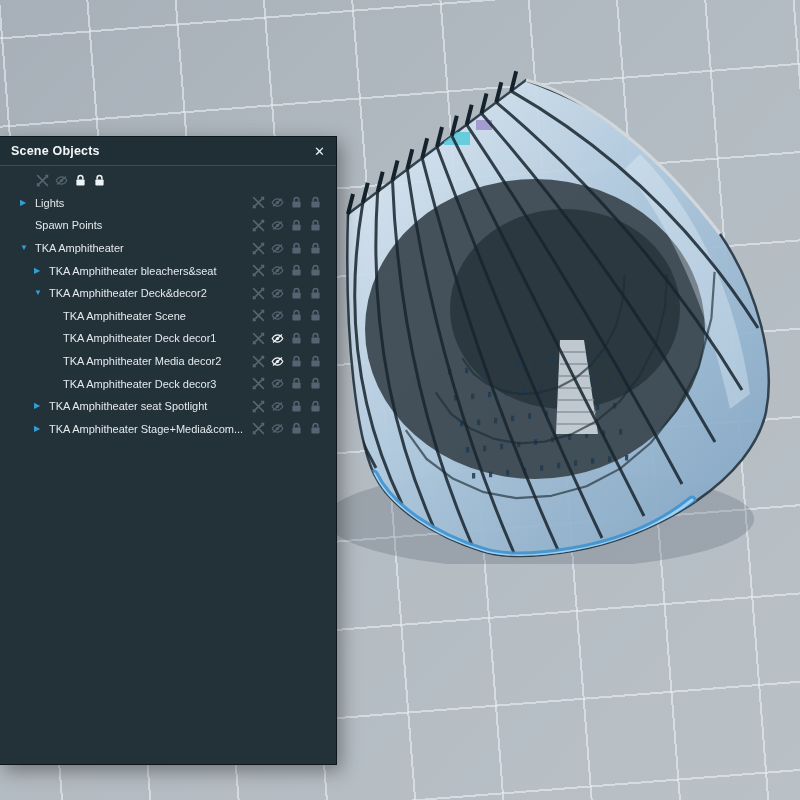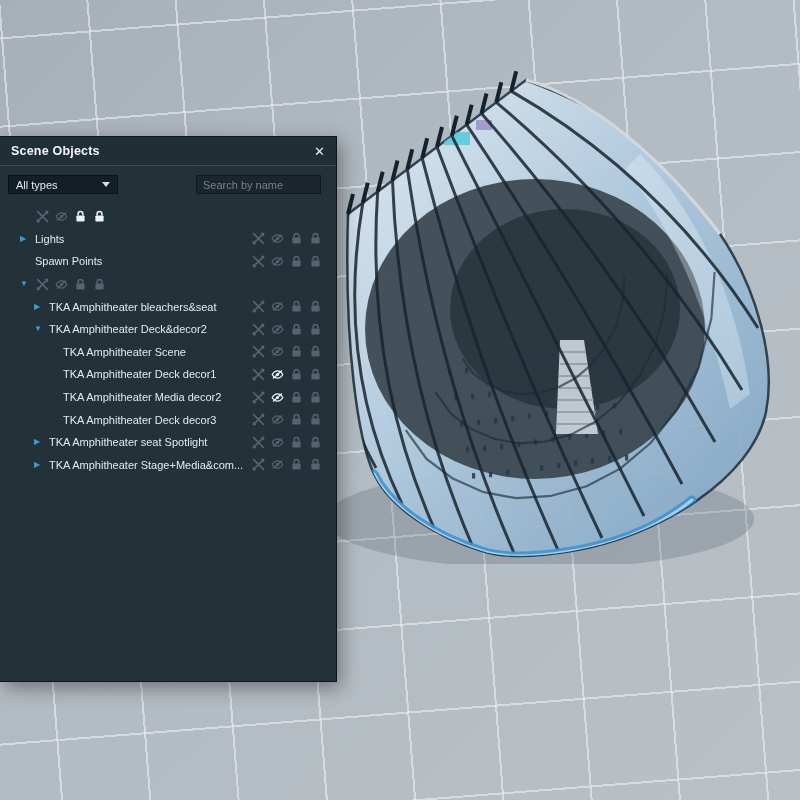--- a/index.html
+++ b/index.html
@@ -11,21 +11,21 @@
   
   .viewport{position:absolute;inset:0;overflow:hidden;
     background:linear-gradient(135deg,#a7b0b8 0%,#b3bbc2 45%,#b9c1c7 100%);}
   .gridlayer{position:absolute;left:-18%;top:-18%;width:140%;height:140%;
     background-image:
       repeating-linear-gradient(90deg, rgba(233,238,242,.62) 0 2px, transparent 2px 88px),
       repeating-linear-gradient(0deg,  rgba(233,238,242,.62) 0 2px, transparent 2px 88px);
     transform:rotate(-4.5deg);}
   #model{position:absolute;left:330px;top:64px;width:448px;height:500px;}
   
-  .panel{position:absolute;left:0;top:136px;width:337px;height:546px;
+  .panel{position:absolute;left:0;top:136px;width:337px;height:629px;
     background:#233139;color:#dde4e9;border:1px solid #0d161c;border-left:none;
     box-shadow:4px 6px 18px rgba(0,0,0,.38);box-sizing:border-box;}
   .panel-header{height:28px;display:flex;align-items:center;padding:0 11px;
     background:#202e36;border-bottom:1px solid #3a4f5b;}
   .panel-title{flex:1;font-size:12.5px;font-weight:bold;color:#f2f6f8;letter-spacing:.2px;}
   .close-btn{font-size:13px;color:#e8eef1;cursor:pointer;line-height:1;background:none;border:none;padding:0;}
   .controls{display:flex;align-items:center;justify-content:space-between;
     padding:9px 15px 8px 8px;}
   .dropdown{width:110px;height:19px;background:#131e25;border:1px solid #0b1318;
     display:flex;align-items:center;justify-content:space-between;
@@ -177,27 +177,20 @@
     <path d="M196,16 C262,34 332,94 390,170" fill="none" stroke="rgba(250,253,255,0.8)" stroke-width="3"></path>
   </svg>
 </div>
 
 <div class="panel">
   <div class="panel-header">
     <span class="panel-title">Scene Objects</span>
     <button class="close-btn">✕</button>
   </div>
 
-  <div class="controls">
-    <div class="dropdown">
-      <span>All types</span>
-      <span class="caret"></span>
-    </div>
-    <input class="search" type="text" placeholder="Search by name" style="">
-  </div>
 
   <div class="rows" id="rows">
   <div class="row">
     <span class="spacer" style="width: 20px;"></span>
     <span class="arrow"></span>
     <span class="icons">
       <span class="icon">
         <svg viewBox="0 0 12 12" fill="none" stroke="currentColor">
           <path d="M1.5 1.5L10.5 10.5M10.5 1.5L1.5 10.5" stroke-width="1.5" stroke-linecap="round"></path>
           <path d="M8.4 1.3h2.3v2.3M3.6 10.7H1.3V8.4" stroke-width="1.1"></path>
@@ -287,20 +280,21 @@
           <path d="M2.8 5V3.6a2.2 2.2 0 0 1 4.4 0V5" fill="none" stroke="currentColor" stroke-width="1.4"></path>
           <rect x="1.2" y="5" width="7.6" height="5.6" rx="0.8" fill="currentColor"></rect>
         </svg>
       </span>
     </span>
   </div>
 
   <div class="row">
     <span class="spacer" style="width: 20px;"></span>
     <span class="arrow">▼</span>
+    <span class="obj-label">TKA  Amphitheater</span>
     <span class="icons">
       <span class="icon">
         <svg viewBox="0 0 12 12" fill="none" stroke="currentColor">
           <path d="M1.5 1.5L10.5 10.5M10.5 1.5L1.5 10.5" stroke-width="1.5" stroke-linecap="round"></path>
           <path d="M8.4 1.3h2.3v2.3M3.6 10.7H1.3V8.4" stroke-width="1.1"></path>
         </svg>
       </span>
       <span class="icon eye">
         <svg viewBox="0 0 14 11" fill="none">
           <path d="M1.2 5.5C3 2.6 5 1.6 7 1.6s4 1 5.8 3.9C11 8.4 9 9.4 7 9.4S3 8.4 1.2 5.5Z" stroke="currentColor" stroke-width="1.2"></path>

